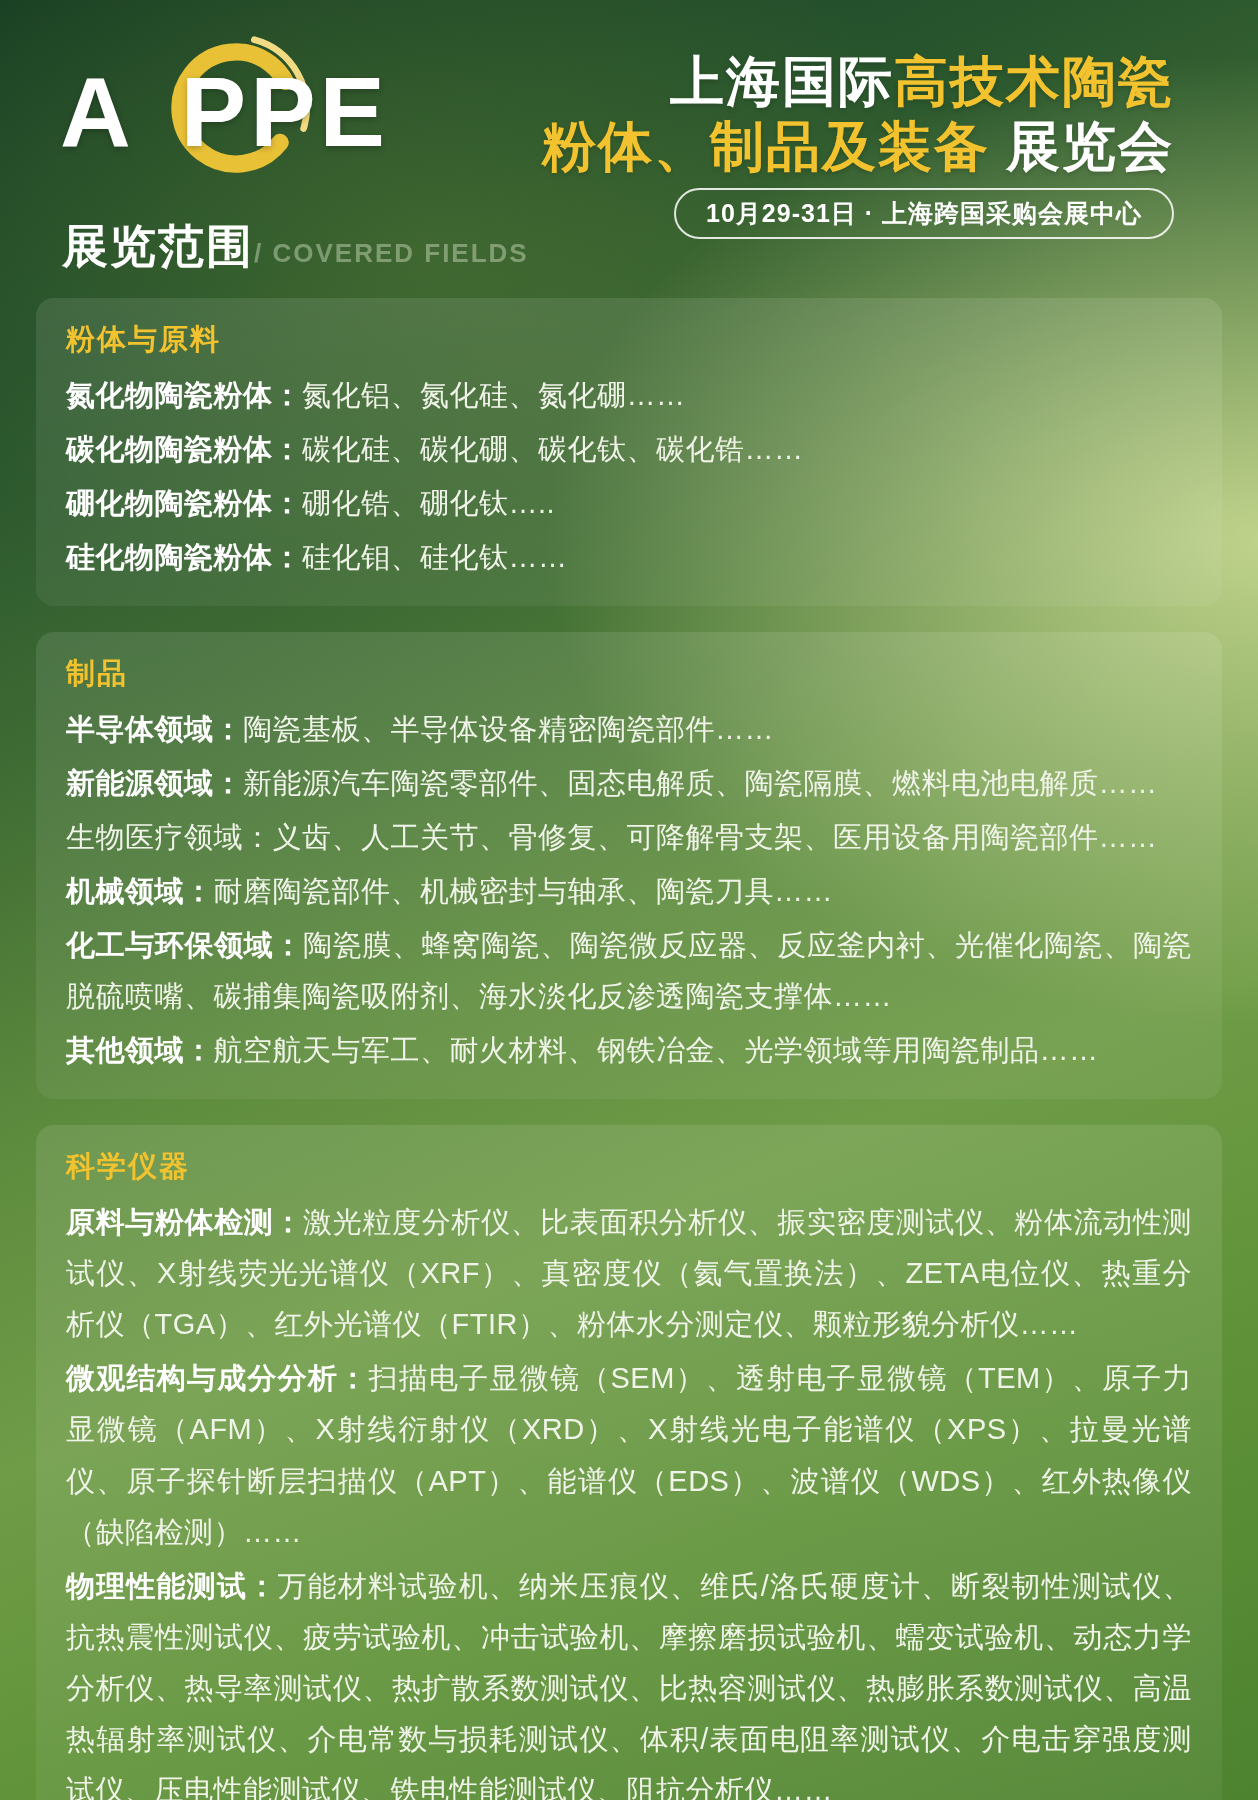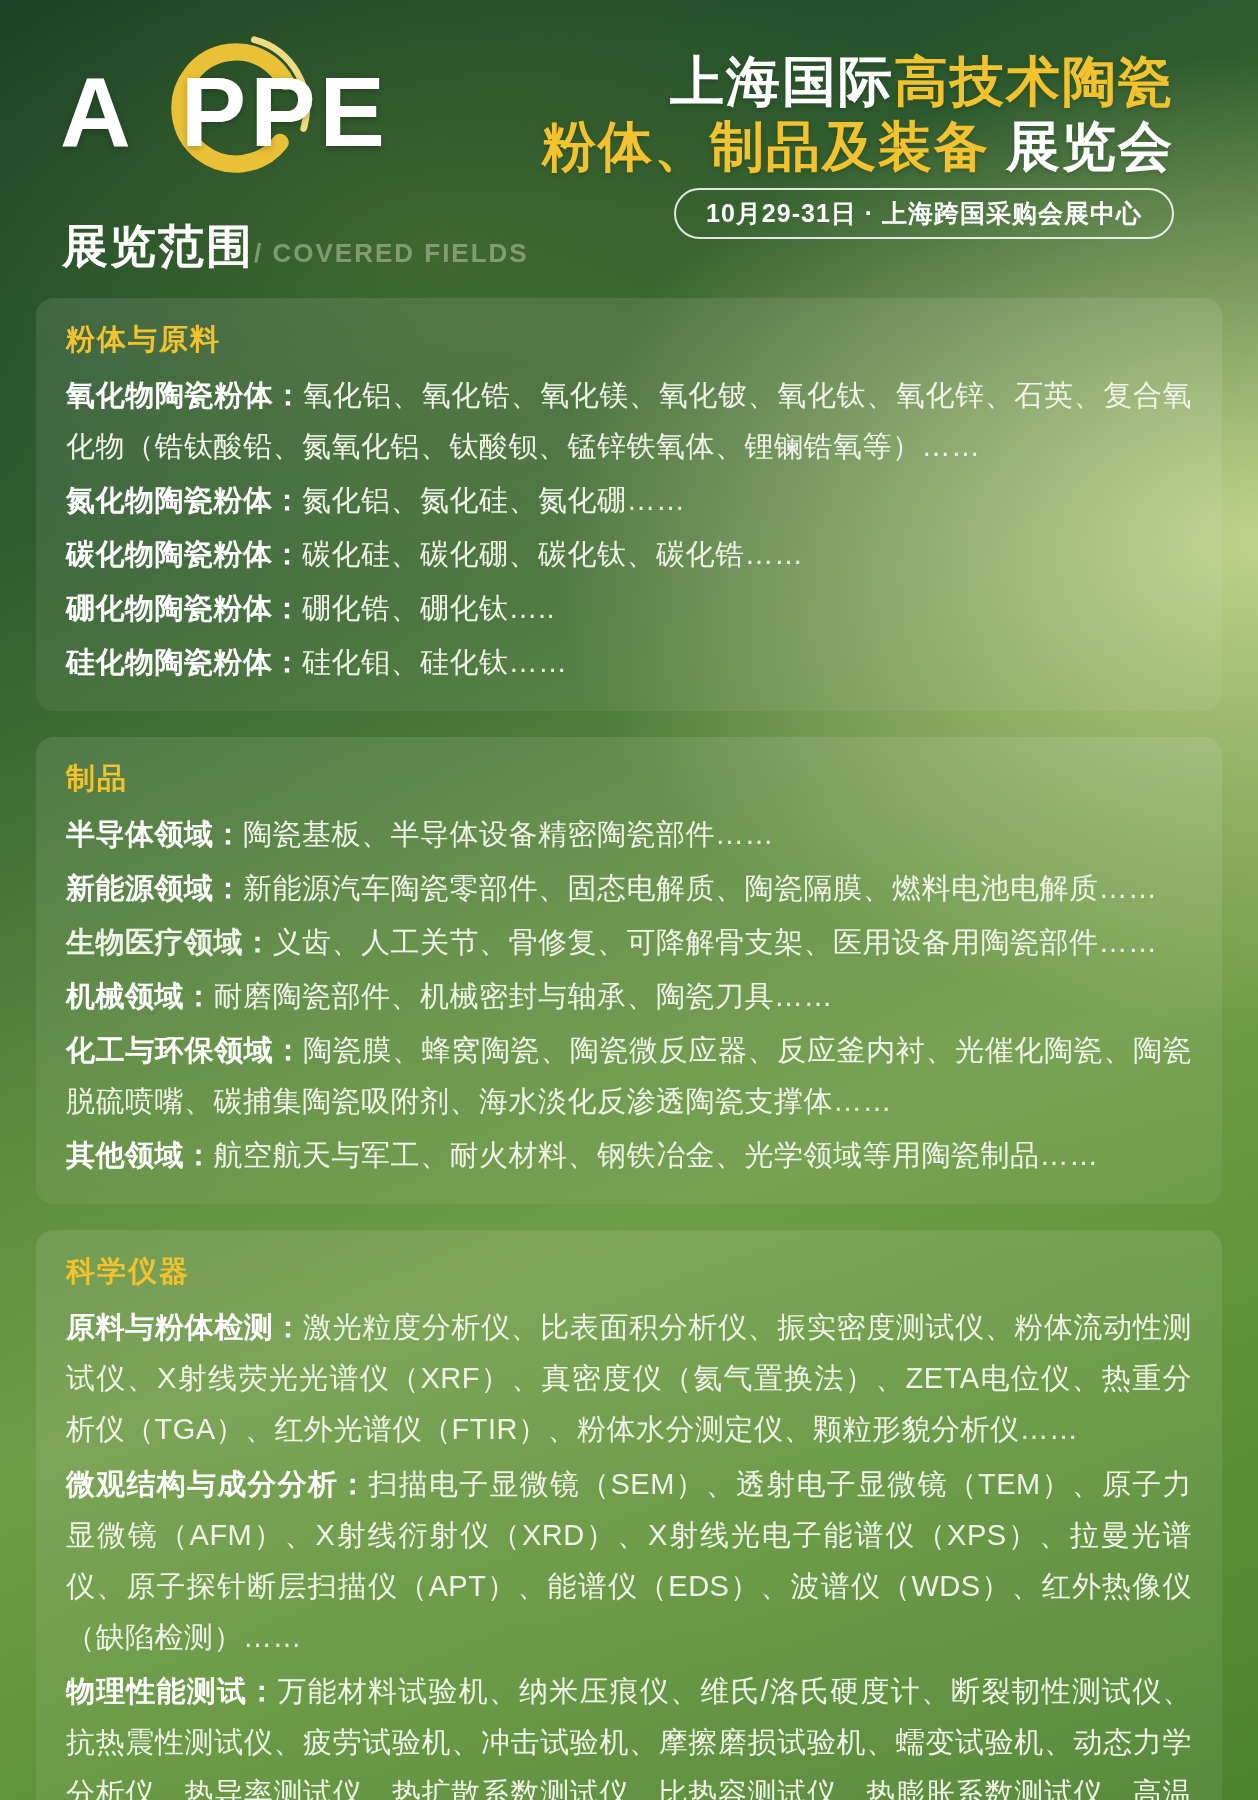--- a/index.html
+++ b/index.html
@@ -53,21 +53,21 @@
     padding:22px 30px 20px 30px;
     background:linear-gradient(180deg, rgba(255,255,255,0.10), rgba(255,255,255,0.06));
     border-radius:18px;
   }
   .sec-title { font-size:29px; font-weight:800; color:#F2C32E; letter-spacing:2px; margin-bottom:10px; }
   .item {
     font-size:29px; line-height:1.76; letter-spacing:0.5px;
     text-align:justify; margin:3px 0; color:#F0F4E8;
   }
   .lbl { font-weight:800; color:#FFFFFF; }
-  .lbl.regular { font-weight:700; color:#F0F4E8; }
+  .lbl.regular { font-weight:400; color:#F0F4E8; }
 </style>
 </head>
 <body>
 
 <div class="header">
 
   <div class="logo">
     <svg class="logo-ring" viewBox="0 0 120 120">
       <circle cx="60" cy="60" r="42" fill="none" stroke="#E8C136" stroke-width="13" stroke-dasharray="215 49" stroke-linecap="round" transform="rotate(38 60 60)"></circle>
       <circle cx="60" cy="60" r="53" fill="none" stroke="#F2DB82" stroke-width="5" stroke-dasharray="85 248" stroke-linecap="round" transform="rotate(-75 60 60)"></circle>
@@ -82,21 +82,20 @@
   </div>
 
 </div>
 
 <div class="page-heading">
   <span class="ph-zh">展览范围</span><span class="ph-en">/ COVERED FIELDS</span>
 </div>
 
 <section class="panel">
   <h2 class="sec-title">粉体与原料</h2>
-  <p class="item"><span class="lbl">氧化物陶瓷粉体：</span><span>氧化铝、氧化锆、氧化镁、氧化铍、氧化钛、氧化锌、石英、复合氧化物（锆钛酸铅、氮氧化铝、钛酸钡、锰锌铁氧体、锂镧锆氧等）……</span></p>
   <p class="item"><span class="lbl">氮化物陶瓷粉体：</span><span>氮化铝、氮化硅、氮化硼……</span></p>
   <p class="item"><span class="lbl">碳化物陶瓷粉体：</span><span>碳化硅、碳化硼、碳化钛、碳化锆……</span></p>
   <p class="item"><span class="lbl">硼化物陶瓷粉体：</span><span>硼化锆、硼化钛…..</span></p>
   <p class="item"><span class="lbl">硅化物陶瓷粉体：</span><span>硅化钼、硅化钛……</span></p>
 </section>
 
 <section class="panel">
   <h2 class="sec-title">制品</h2>
   <p class="item"><span class="lbl">半导体领域：</span><span>陶瓷基板、半导体设备精密陶瓷部件……</span></p>
   <p class="item"><span class="lbl">新能源领域：</span><span>新能源汽车陶瓷零部件、固态电解质、陶瓷隔膜、燃料电池电解质……</span></p>

